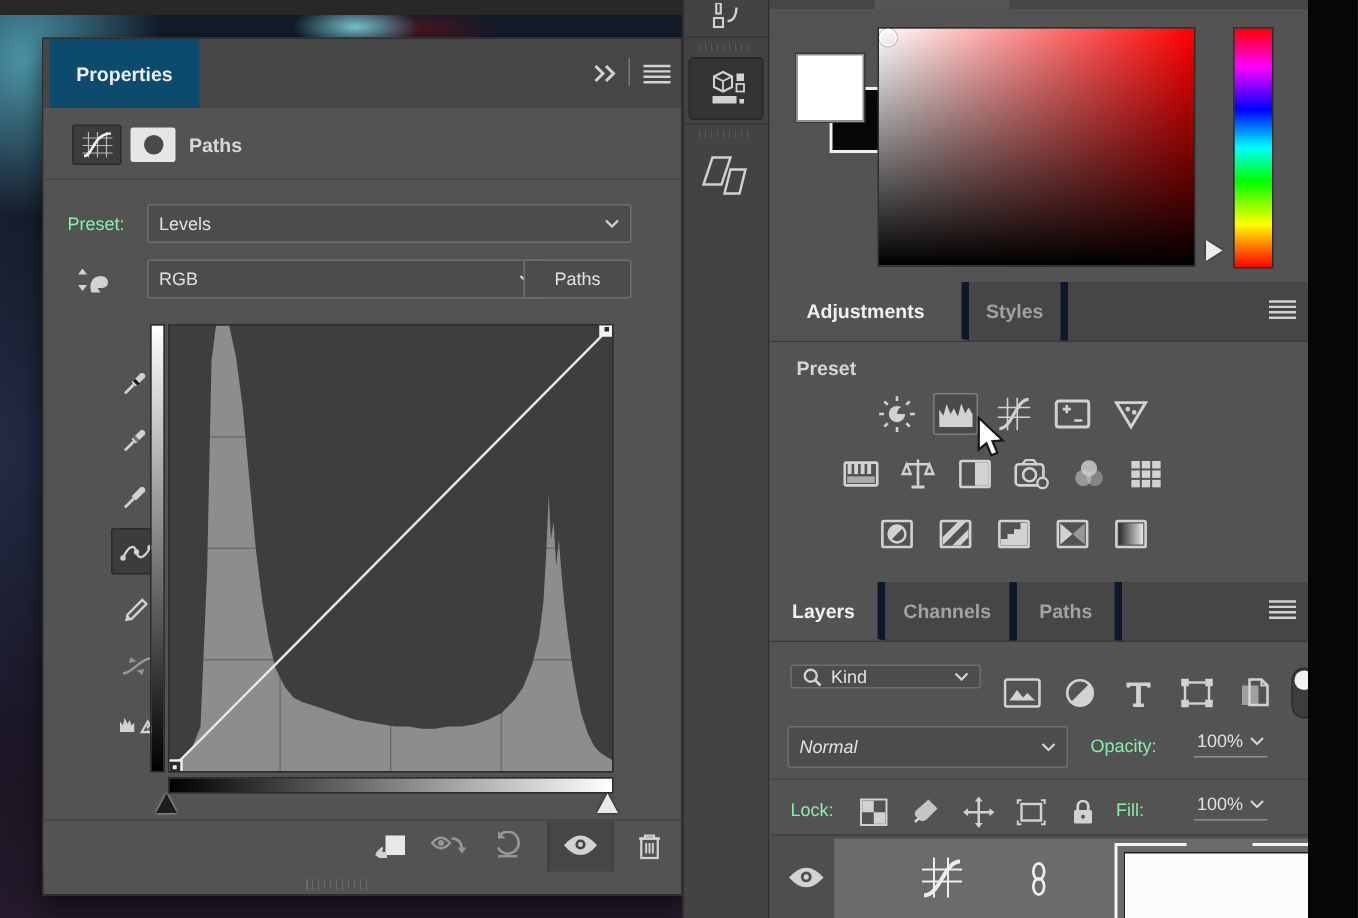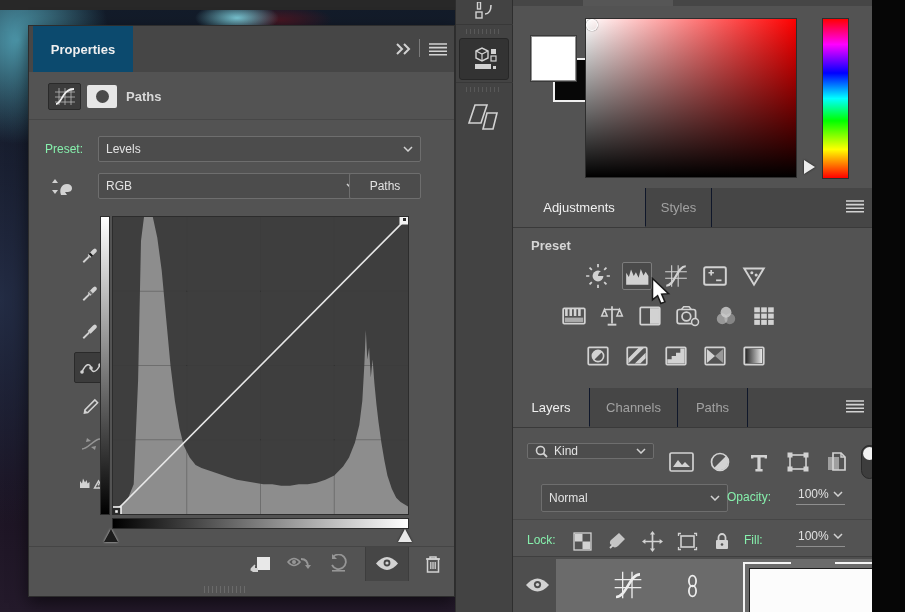--- a/index.html
+++ b/index.html
@@ -14,21 +14,21 @@
       radial-gradient(ellipse 60px 22px at 237px 18px, rgba(130,215,228,.9), rgba(130,215,228,0) 70%),
       radial-gradient(ellipse 70px 20px at 280px 20px, rgba(74,22,34,.95), rgba(74,22,34,0) 75%),
       radial-gradient(ellipse 140px 160px at 18px 40px, #4d98ab, rgba(40,90,110,0) 65%),
       radial-gradient(ellipse 200px 300px at 0px 300px, #232c44, rgba(25,30,60,0) 75%),
       linear-gradient(180deg, #131c2a 0%, #131422 45%, #1b1322 78%, #241a2b 100%); }
   .top-bar { left:0; top:0; width:905px; height:10px; background:#282828; }
 
   
   .panel-tabbar { background:#464646; border-bottom:1px solid #3a3a3a; }
   .tab { display:flex; align-items:center; justify-content:center; font-size:13px;
-    font-weight:normal; color:#a2a2a2; border-right:1px solid #0f172a; height:100%; }
+    font-weight:bold; color:#a2a2a2; border-right:5px solid #0f172a; height:100%; }
   .tab.active { background:#535353; color:#f0f0f0; border-bottom:1px solid #535353; }
   .ddown { display:flex; align-items:center; justify-content:space-between;
     background:#4c4c4c; border:1px solid #6e6e6e; border-radius:2px;
     color:#e2e2e2; font-size:12px; padding:0 7px; }
   .lbl { font-size:12px; color:#86efac; }
   .ic { color:#d2d2d2; } .ic-dim { color:#969696; }
   .chev { width:10px; height:6px; flex:0 0 auto; }
   svg { display:block; }
 
   
@@ -559,21 +559,21 @@
               <rect x="2" y="6" width="11" height="13" fill="currentColor" opacity="0.6"></rect>
               <path d="M7 2h8l4 4v13H7z" fill="none" stroke="currentColor" stroke-width="1.7"></path>
               <path d="M15 2v4h4" fill="none" stroke="currentColor" stroke-width="1.4"></path>
             </svg>
         </div>
         <div style="width:17px;height:34px;background:#3d3d3d;border:1px solid #292929;border-radius:9px;position:relative;">
           <div style="position:absolute;left:1px;top:1px;width:13px;height:13px;border-radius:50%;background:#f2f2f2;"></div>
         </div>
       </div>
 
-      <div class="abs ddown" style="left:28px;top:96px;width:187px;height:28px;">
+      <div class="abs ddown" style="left:12px;top:96px;width:187px;height:28px;font-style:italic;">
         <span>Normal</span>
         <svg class="chev ic" viewBox="0 0 10 6">
             <path d="M1 1l4 4 4-4" fill="none" stroke="currentColor" stroke-width="1.5"></path>
           </svg>
       </div>
       <div class="abs lbl" style="left:214px;top:89px;margin-top:13px;">Opacity:</div>
       <div class="abs opacity-group" style="left:283px;top:97px;">
         <span>100%</span>
         <svg class="chev ic" viewBox="0 0 10 6">
             <path d="M1 1l4 4 4-4" fill="none" stroke="currentColor" stroke-width="1.5"></path>

